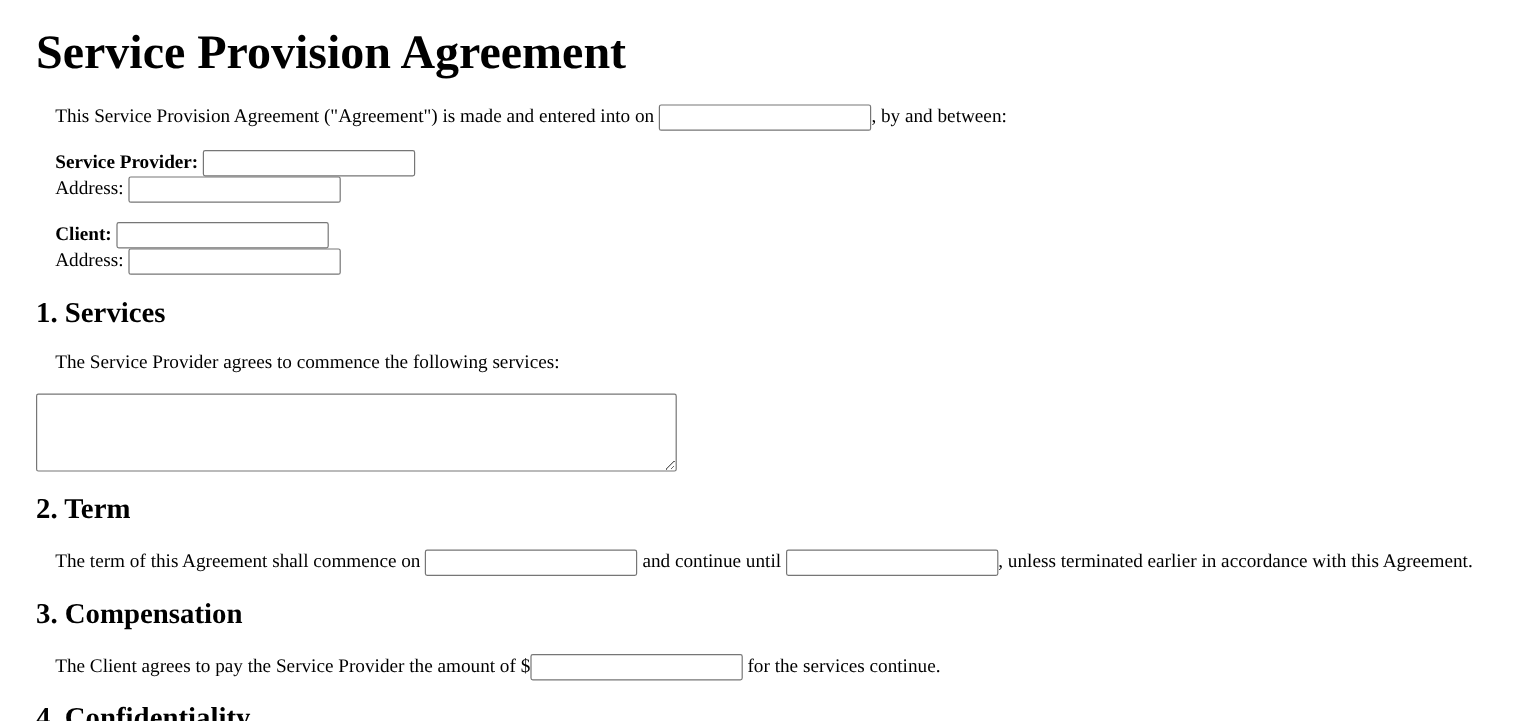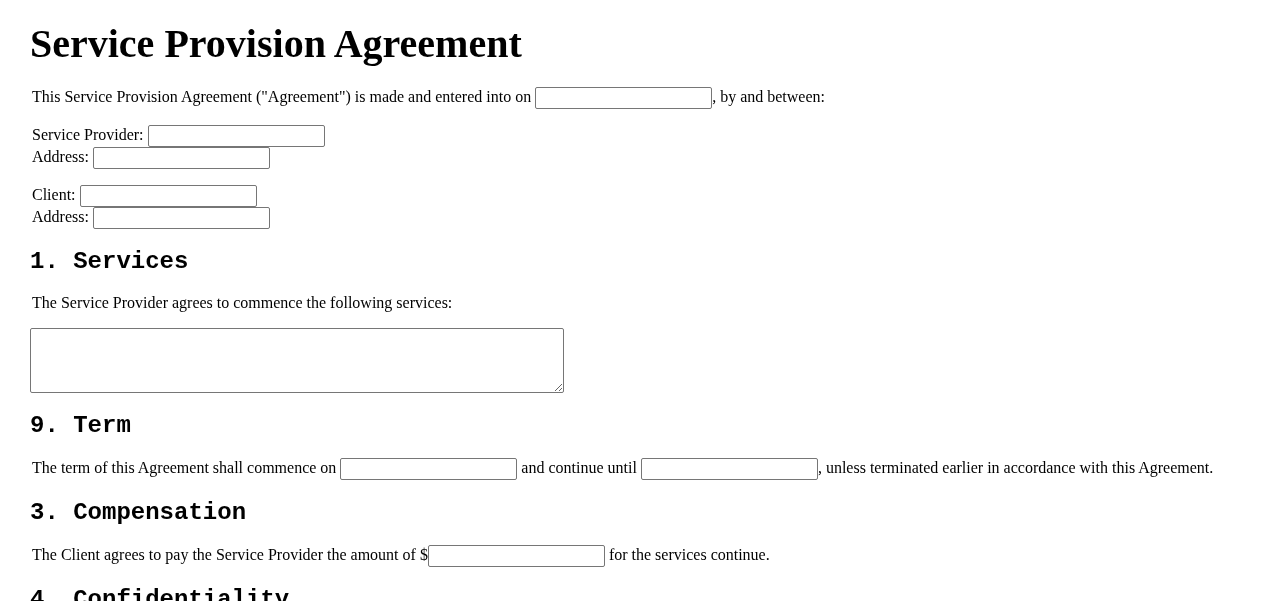--- a/index.html
+++ b/index.html
@@ -16,27 +16,26 @@
   }
   h1 {
     font-size: 40px;
     font-weight: bold;
     margin: 0 0 20px 0;
   }
   h2 {
     font-size: 24px;
     font-weight: bold;
     margin: 19px 0;
-    font-family: Liberation Mono, monospace;
   }
   p {
-    margin: 16px 2px;
+    margin: 16px 16px;
   }
   strong {
-    font-weight: normal;
+    font-weight: bold;
   }
   input.field {
     box-sizing: border-box;
     width: 177px;
     height: 22px;
     padding: 1px 2px;
     border: 1px solid #767676;
     border-radius: 2px;
     background: #ffffff;
     font-family: "Liberation Sans", sans-serif;
@@ -80,21 +79,21 @@
 <input type="text" class="field" value="" style=""><br>
 <span>Address:</span>
 <input type="text" class="field" value="" style=""></p>
 
 <h2>1. Services</h2>
 
 <p>The Service Provider agrees to commence the following services:</p>
 
 <p class="textarea-wrap"><textarea class="services-area" style=""></textarea></p>
 
-<h2>9. Term</h2>
+<h2>2. Term</h2>
 
 <p><span>The term of this Agreement shall commence on</span>
 <input type="text" class="field" value="" style="">
 <span>and continue until</span>
 <input type="text" class="field" value="" style=""><span>, unless terminated earlier in accordance with this Agreement.</span></p>
 
 <h2>3. Compensation</h2>
 
 <p><span>The Client agrees to pay the Service Provider the amount of $</span><input type="text" class="field" value="" style="">
 <span>for the services continue.</span></p>

